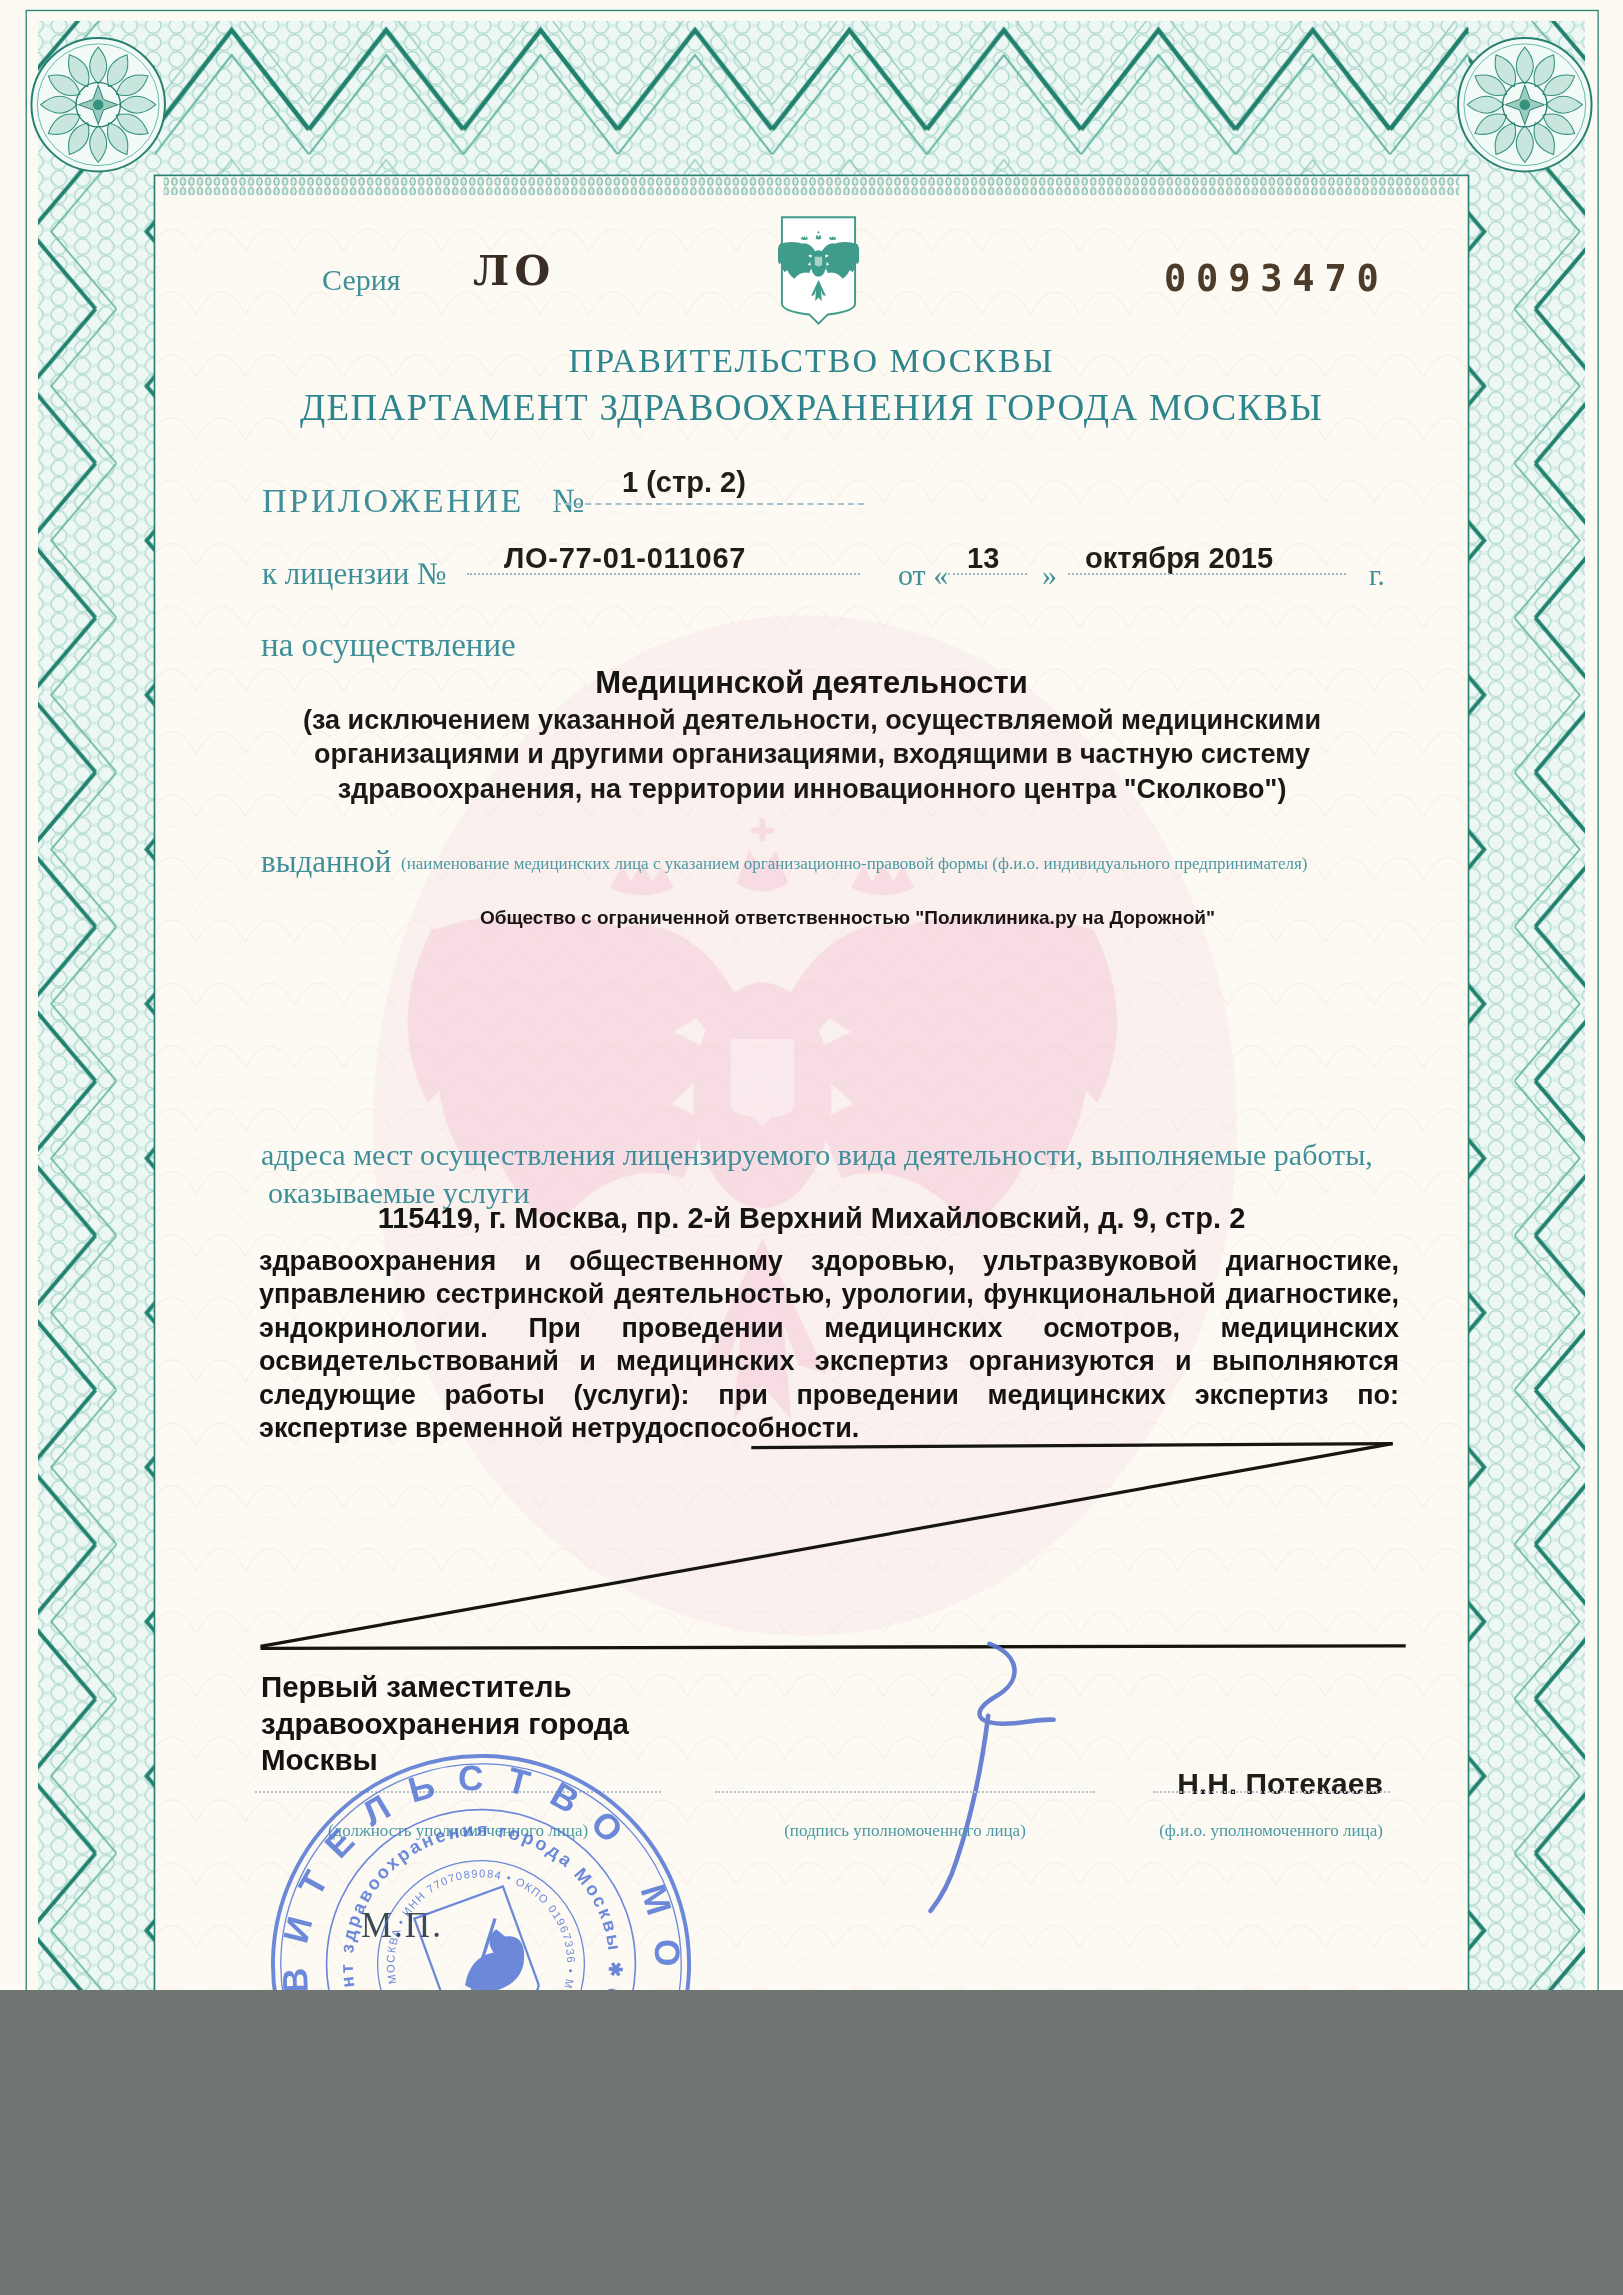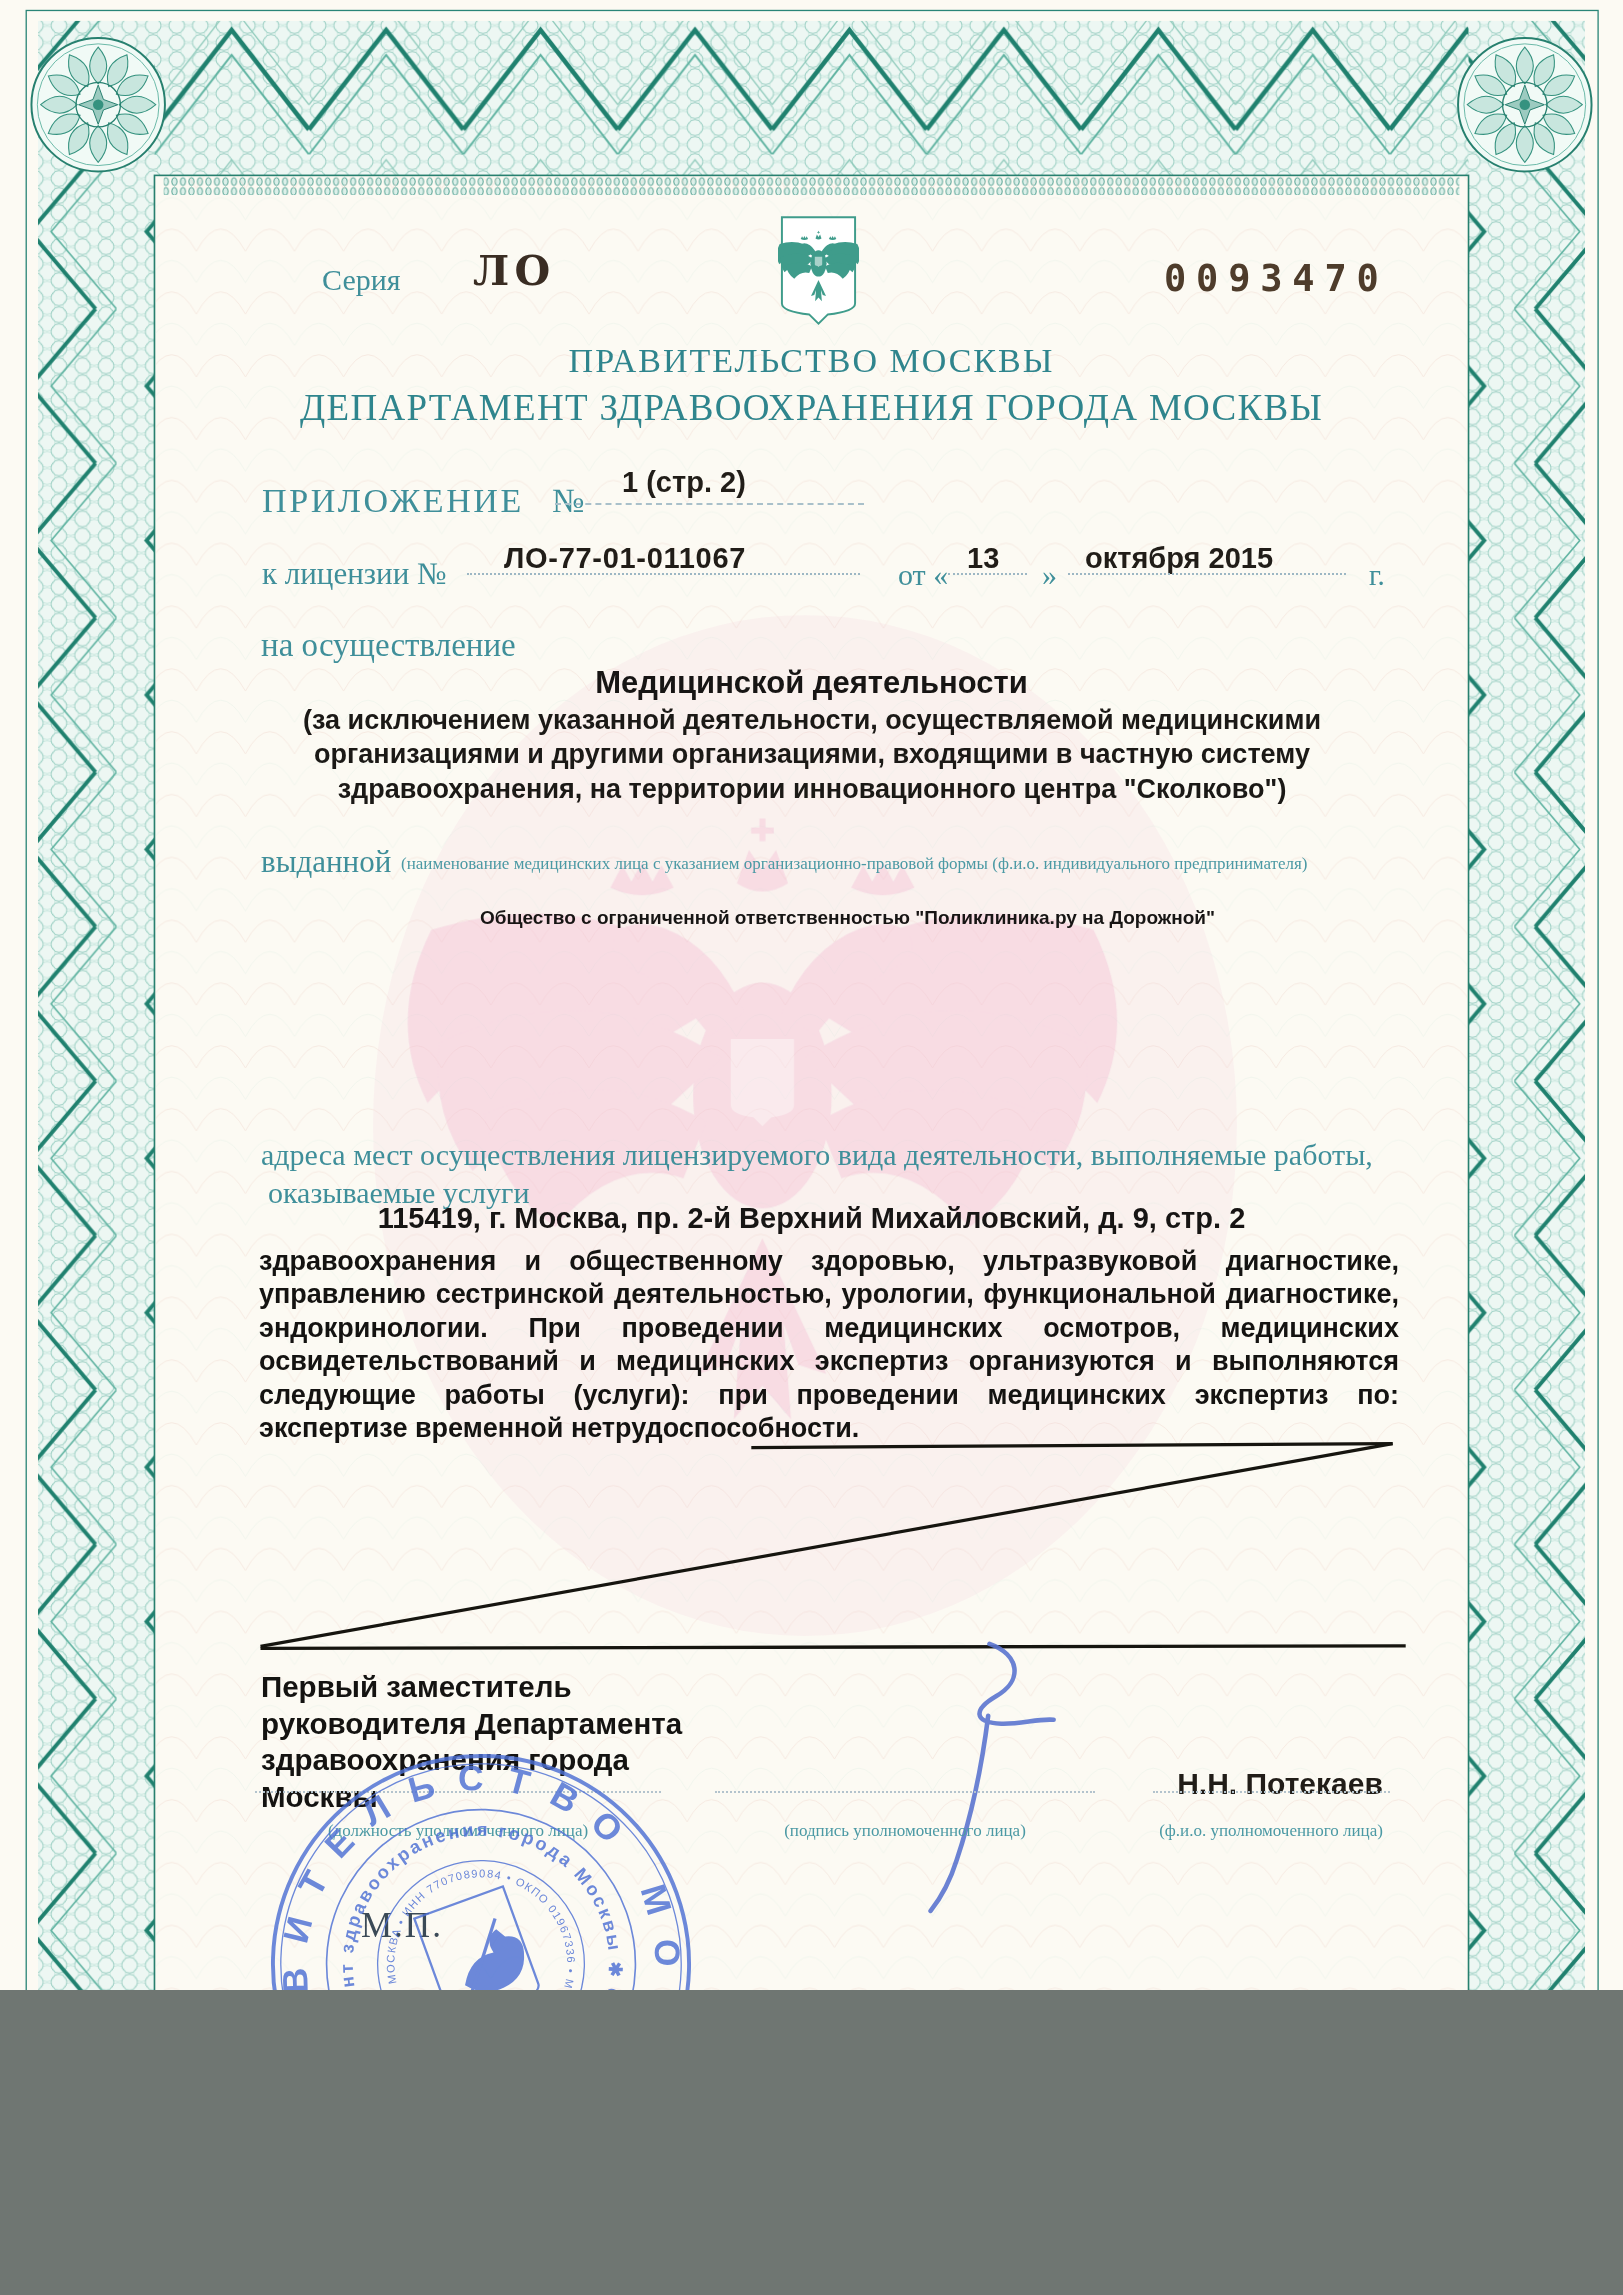--- a/index.html
+++ b/index.html
@@ -200,21 +200,20 @@
     <g stroke="#16150f" stroke-width="5">
       <line x1="1148" y1="2212" x2="2128" y2="2206"></line>
       <line x1="2128" y1="2206" x2="398" y2="2516"></line>
       <line x1="398" y1="2519" x2="2148" y2="2515"></line>
     </g>
     <path d="M1512,2512 c 46,16 52,56 10,80 c -34,20 -36,40 8,42 c 30,1 56,-8 80,-6 m -100,-6 c -8,64 -24,148 -48,220 c -10,32 -24,58 -40,78" fill="none" stroke="#5b74cf" stroke-width="7" stroke-linecap="round" opacity="0.9"></path>
   </svg>
 
   <div class="abs posblock" style="left:261px;top:1669px;">
     <div>Первый заместитель</div>
-    <div>руководителя Департамента</div>
     <div>здравоохранения города</div>
     <div>Москвы</div>
   </div>
   <div class="abs fill" style="left:1159px;top:1767px;width:242px;text-align:center;font-size:30px;">Н.Н. Потекаев</div>
 
   <div class="rule-dot" style="left:255px;top:1791px;width:406px;border-bottom-color:#b3c3cd;"></div>
   <div class="rule-dot" style="left:715px;top:1791px;width:380px;border-bottom-color:#b3c3cd;"></div>
   <div class="rule-dot" style="left:1153px;top:1791px;width:237px;border-bottom-color:#b3c3cd;"></div>
   <div class="cap" style="left:458px;top:1821px;">(должность уполномоченного лица)</div>
   <div class="cap" style="left:905px;top:1821px;">(подпись уполномоченного лица)</div>

